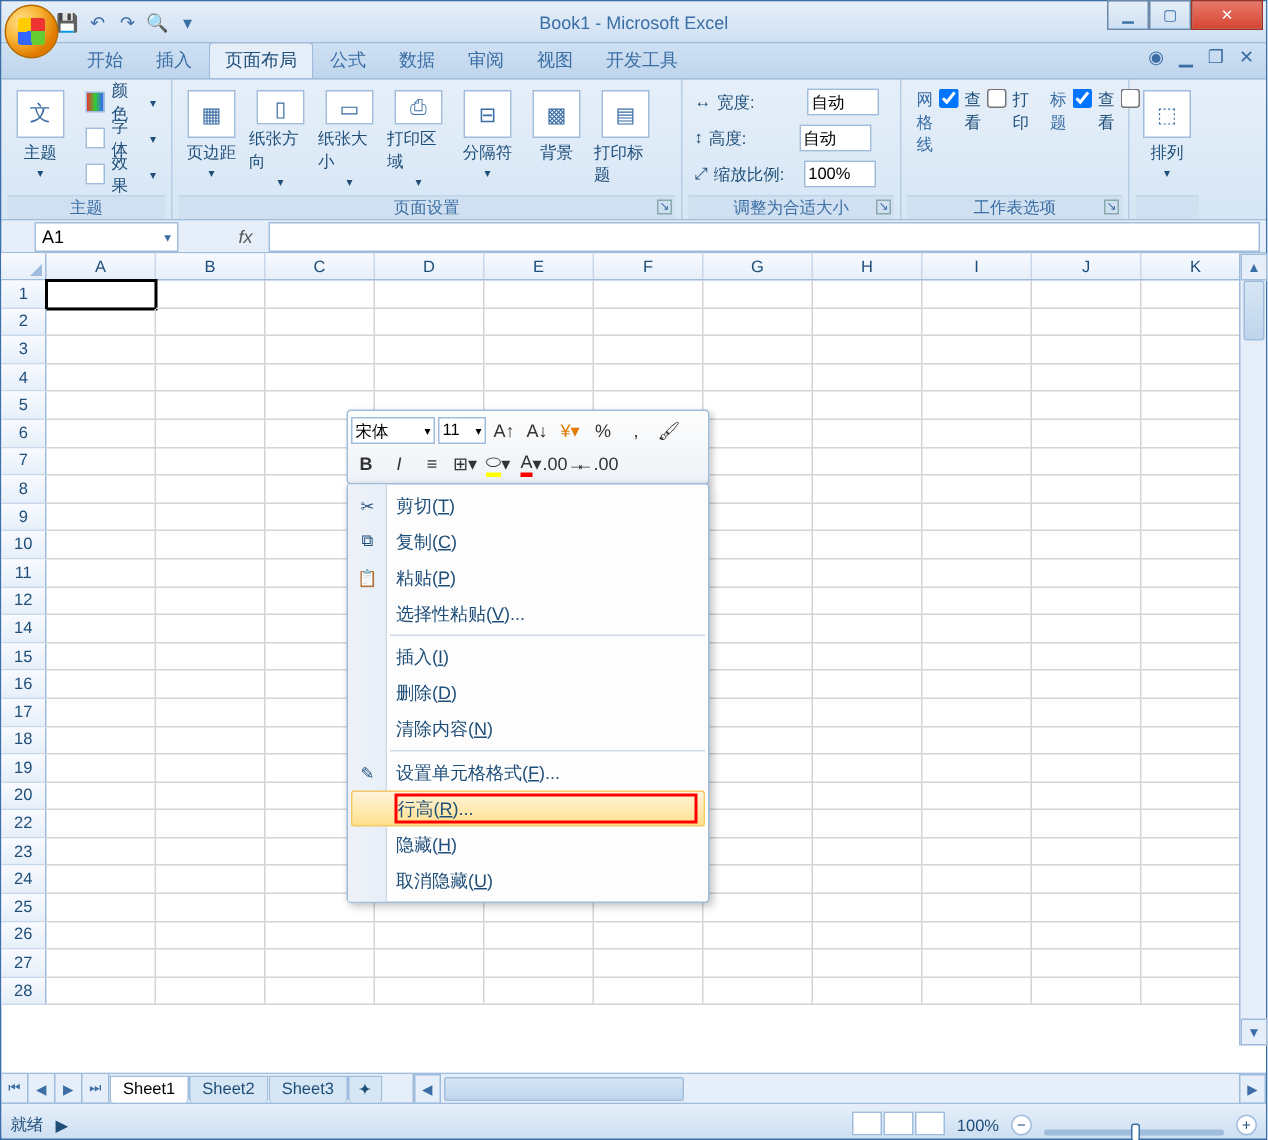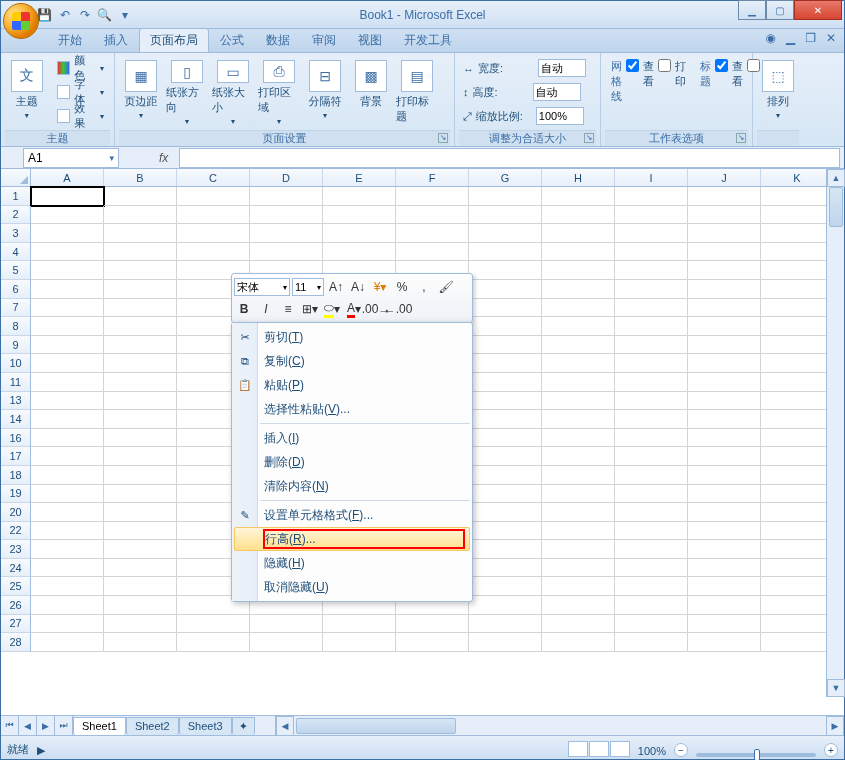--- a/index.html
+++ b/index.html
@@ -452,35 +452,49 @@
           <div class="cell"></div>
           <div class="cell"></div>
           <div class="cell"></div>
           <div class="cell"></div>
           <div class="cell"></div>
           <div class="cell"></div>
           <div class="cell"></div>
           <div class="cell"></div>
         </div>
         <div class="row">
-          <div class="rowhdr">13</div>
+          <div class="rowhdr">12</div>
           <div class="cell"></div>
           <div class="cell"></div>
           <div class="cell"></div>
           <div class="cell"></div>
           <div class="cell"></div>
           <div class="cell"></div>
           <div class="cell"></div>
           <div class="cell"></div>
           <div class="cell"></div>
           <div class="cell"></div>
           <div class="cell"></div>
         </div>
         <div class="row">
           <div class="rowhdr">14</div>
+          <div class="cell"></div>
+          <div class="cell"></div>
+          <div class="cell"></div>
+          <div class="cell"></div>
+          <div class="cell"></div>
+          <div class="cell"></div>
+          <div class="cell"></div>
+          <div class="cell"></div>
+          <div class="cell"></div>
+          <div class="cell"></div>
+          <div class="cell"></div>
+        </div>
+        <div class="row">
+          <div class="rowhdr">15</div>
           <div class="cell"></div>
           <div class="cell"></div>
           <div class="cell"></div>
           <div class="cell"></div>
           <div class="cell"></div>
           <div class="cell"></div>
           <div class="cell"></div>
           <div class="cell"></div>
           <div class="cell"></div>
           <div class="cell"></div>

